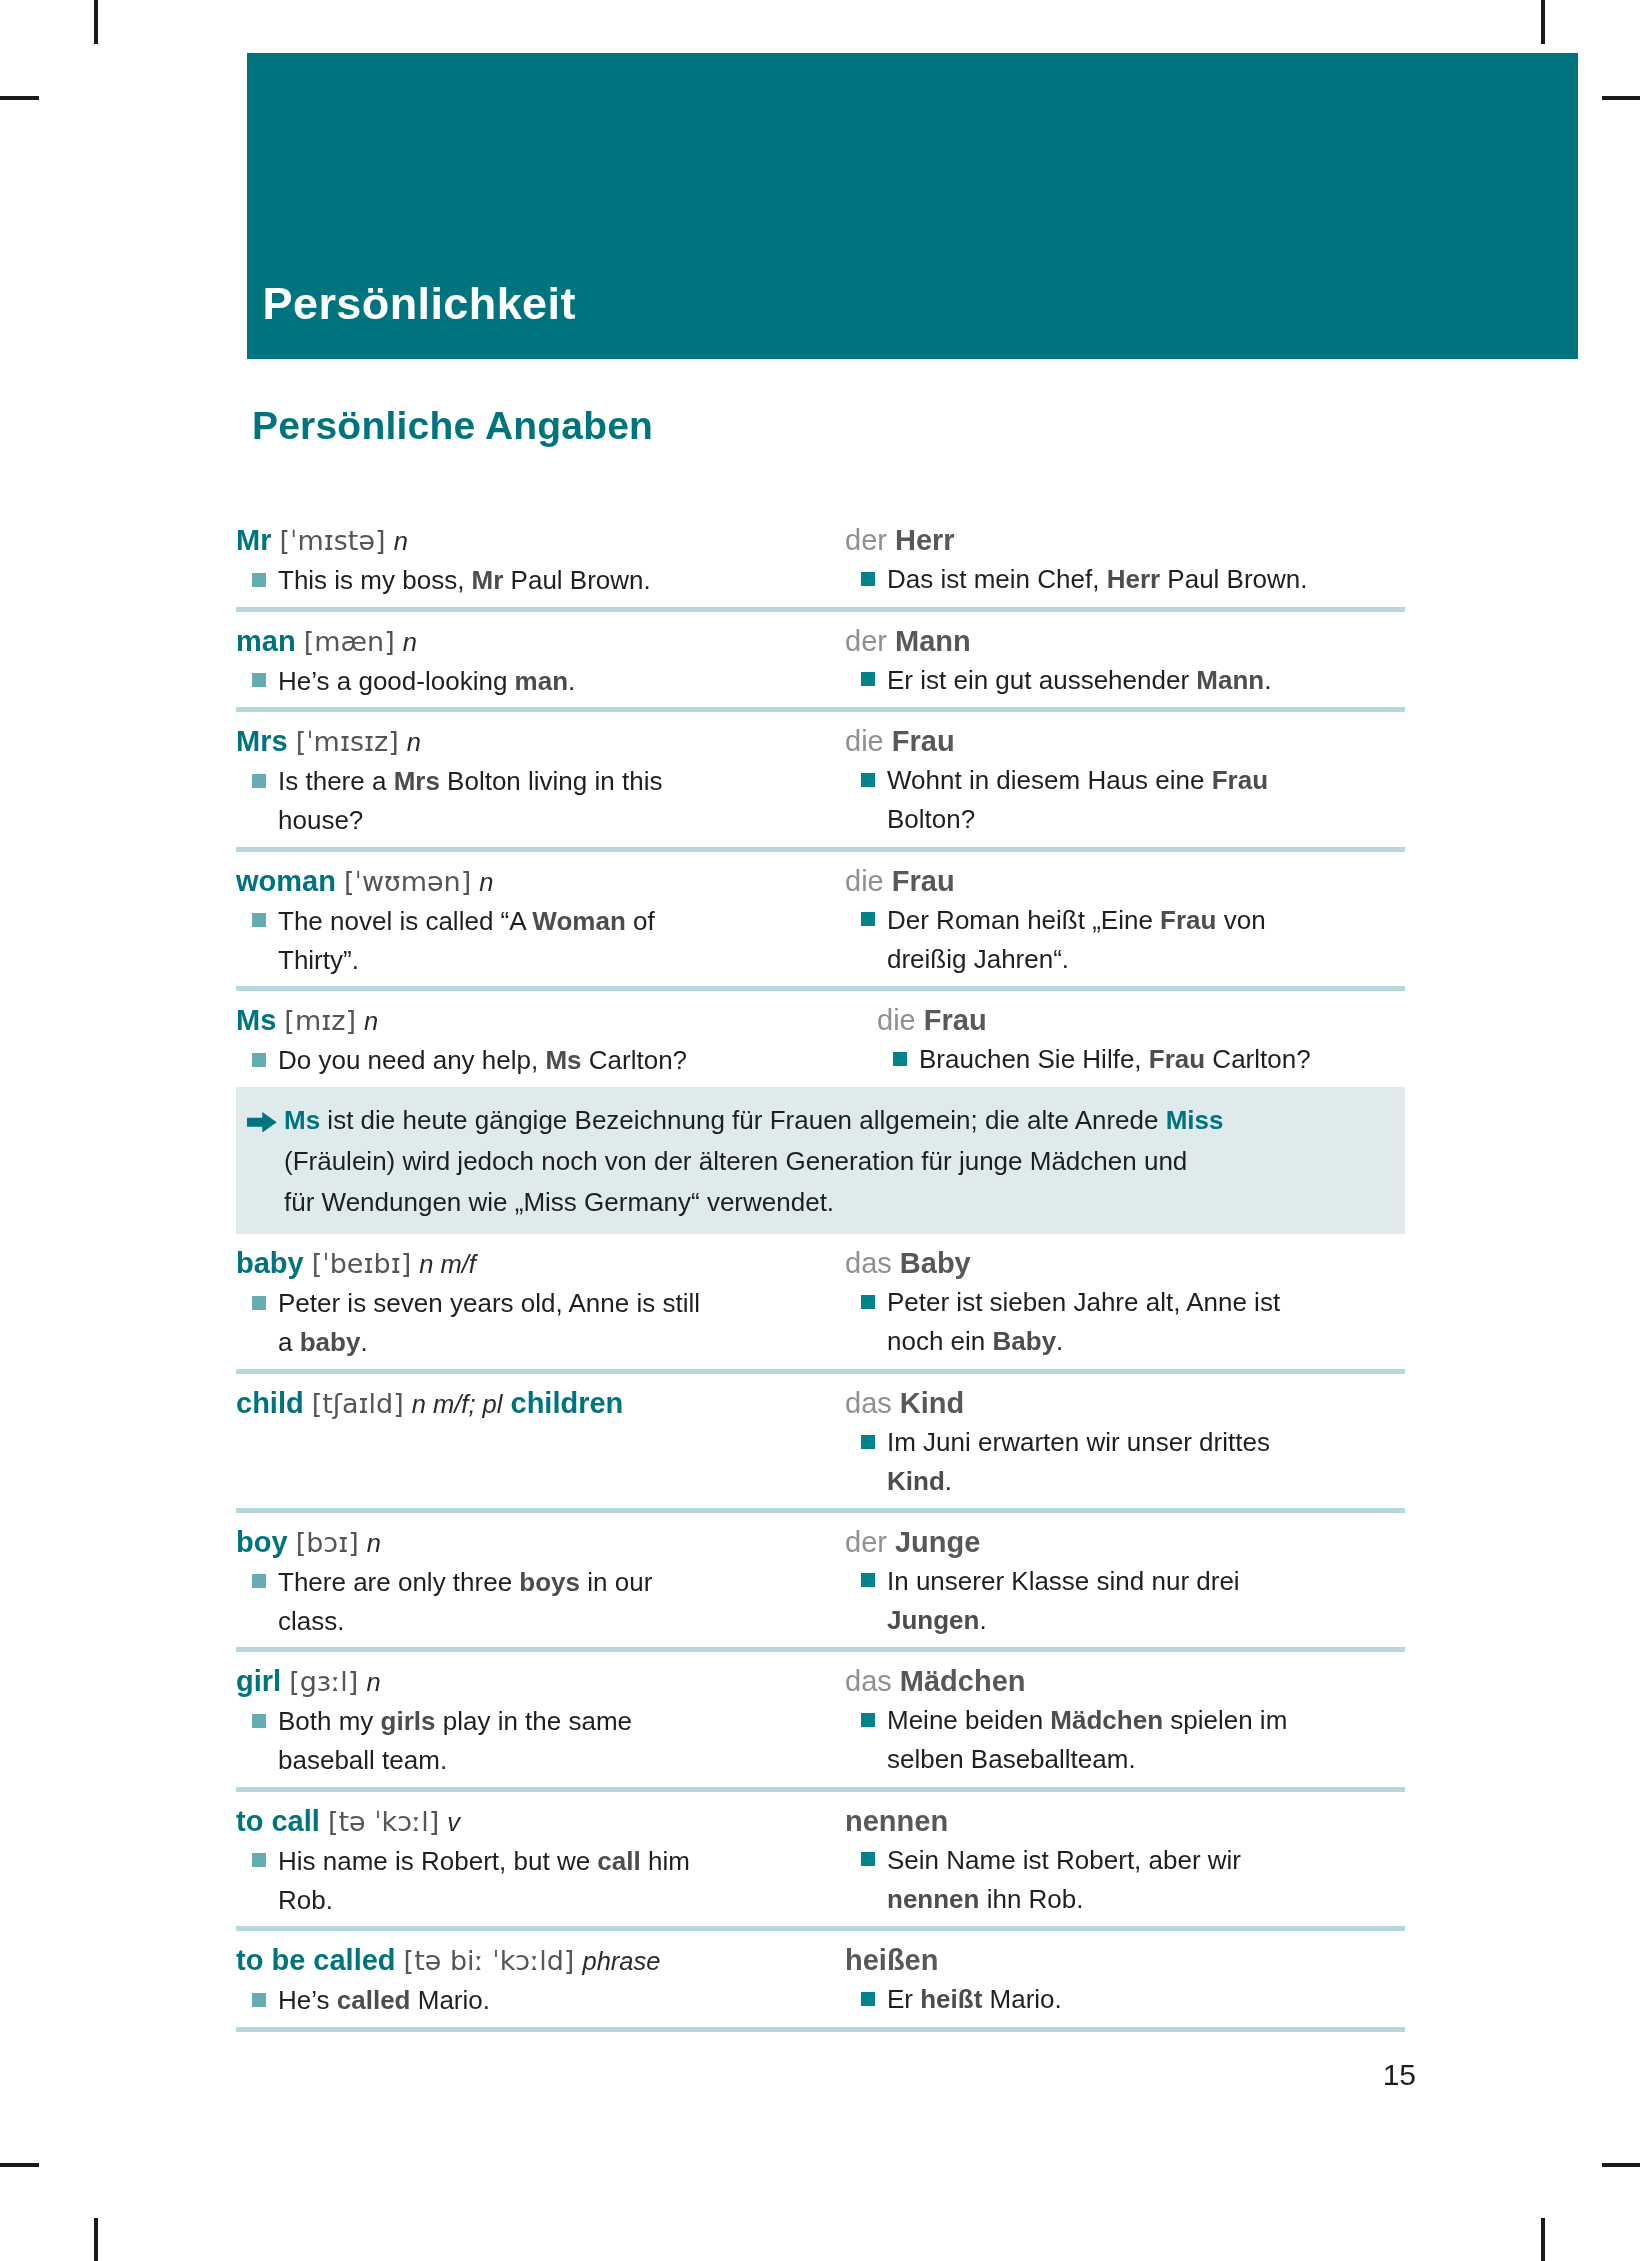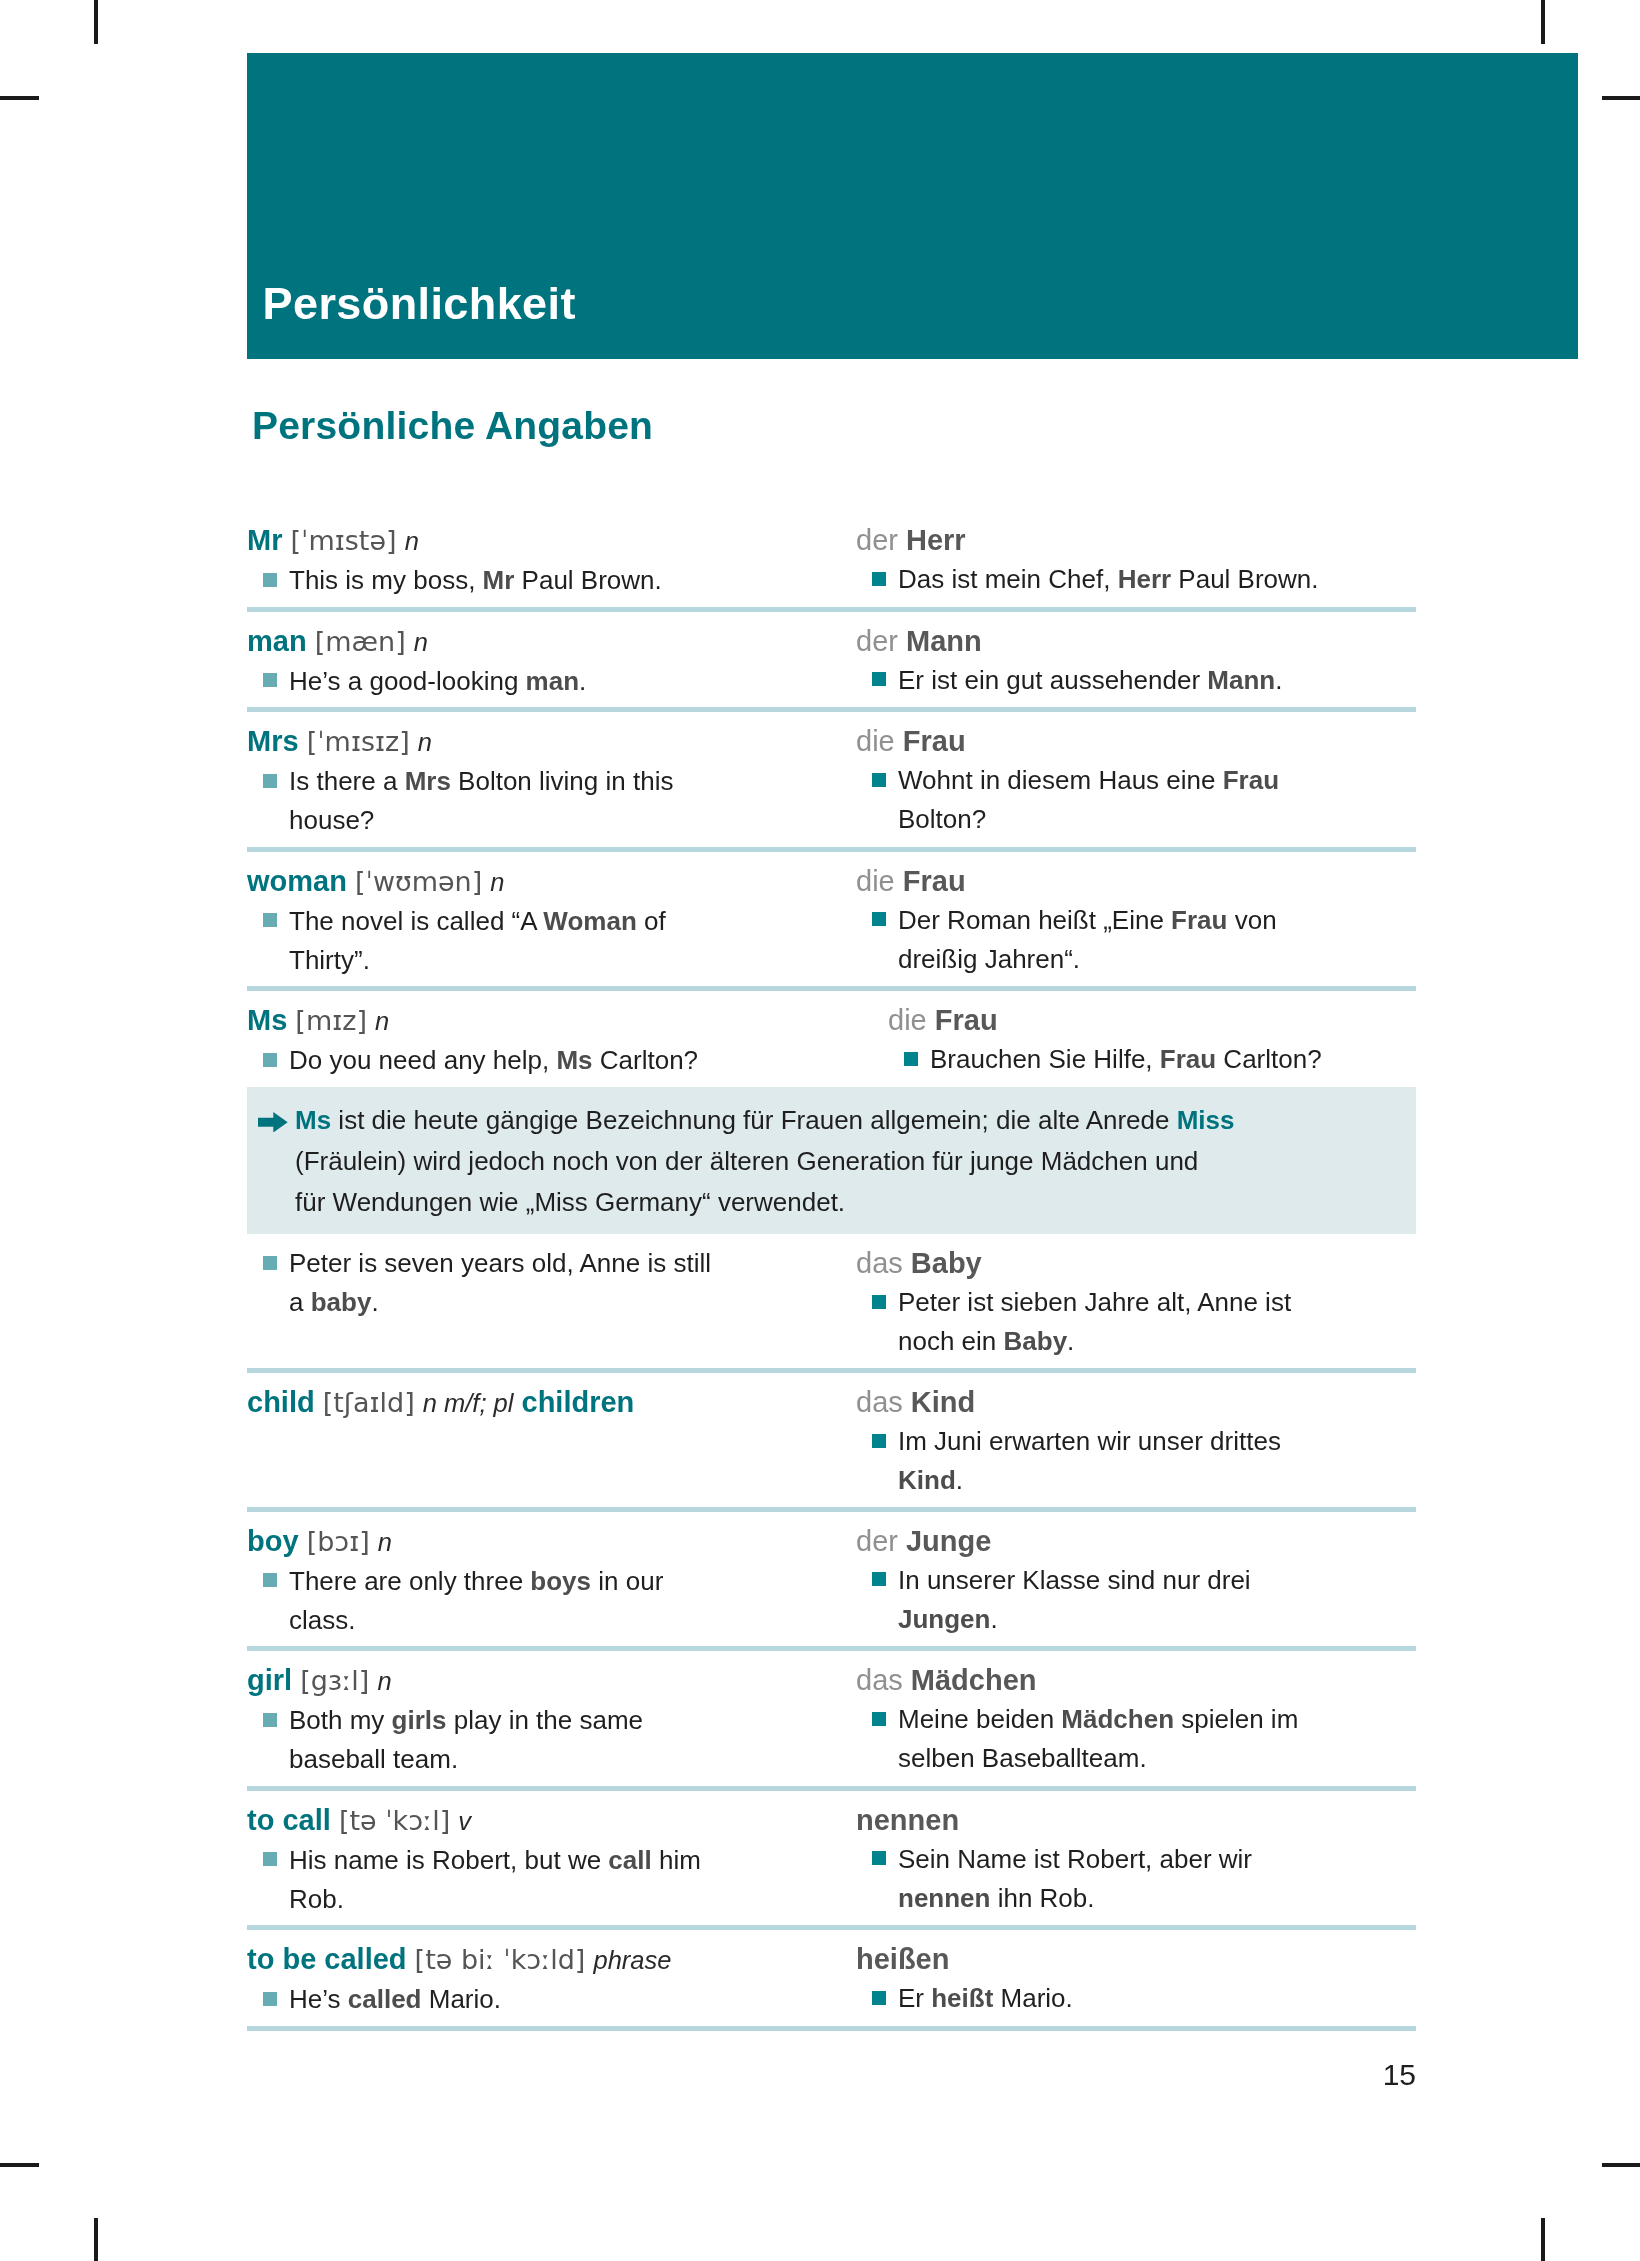--- a/index.html
+++ b/index.html
@@ -16,21 +16,21 @@
     background:var(--teal,#00747e); display:flex; align-items:flex-end;
   }
   .banner-title {
     color:#ffffff; font-size:45px; font-weight:bold; line-height:1;
     padding:0 0 33px 15.6px; letter-spacing:0.4px;
   }
   .section-title {
     position:absolute; left:252px; top:404px; font-size:39px; font-weight:bold;
     color:var(--teal,#00747e); letter-spacing:0.2px;
   }
-  .content { position:absolute; left:247px; top:511px; width:1169px; }
+  .content { position:absolute; left:236px; top:511px; width:1169px; }
   .entry {
     display:grid; grid-template-columns:609px 560px;
     padding:10px 0 6.6px; border-bottom:5px solid var(--divider,#b5d7dd);
   }
   .entry.no-divider { border-bottom:none;gap:32px; }
   .col-en { padding-right:33px; }
   .head { font-size:29px; line-height:39px; }
   .head .hw { color:var(--teal,#00747e); font-weight:bold; }
   .head .pron { color:#555555; font-family:"DejaVu Sans",sans-serif; font-size:27px; }
   .head .pos { color:#2a2a2a; font-style:italic; font-size:25.5px; }
@@ -161,20 +161,21 @@
     </div>
   </div>
 
   <div class="infobox">
     <span class="arrow"></span>
     <div class="note-text"><span class="hw">Ms</span><span> ist die heute gängige Bezeichnung für Frauen allgemein; die alte Anrede </span><span class="hw">Miss</span><br><span>(Fräulein) wird jedoch noch von der älteren Generation für junge Mädchen und</span><br><span>für Wendungen wie „Miss Germany“ verwendet.</span></div>
   </div>
 
   <div class="entry">
     <div class="col col-en">
+      <div class="head"><span class="hw">baby</span><span> </span><span class="pron">[ˈbeɪbɪ]</span><span> </span><span class="pos">n m/f</span></div>
       <div class="ex">
         <span class="bullet b-en"></span>
         <span class="ex-text"><span>Peter is seven years old, Anne is still</span><br><span>a </span><span class="exb">baby</span><span>.</span></span>
       </div>
     </div>
     <div class="col col-de">
       <div class="head"><span class="art">das </span><span class="noun">Baby</span></div>
       <div class="ex">
         <span class="bullet b-de"></span>
         <span class="ex-text"><span>Peter ist sieben Jahre alt, Anne ist</span><br><span>noch ein </span><span class="exb">Baby</span><span>.</span></span>

